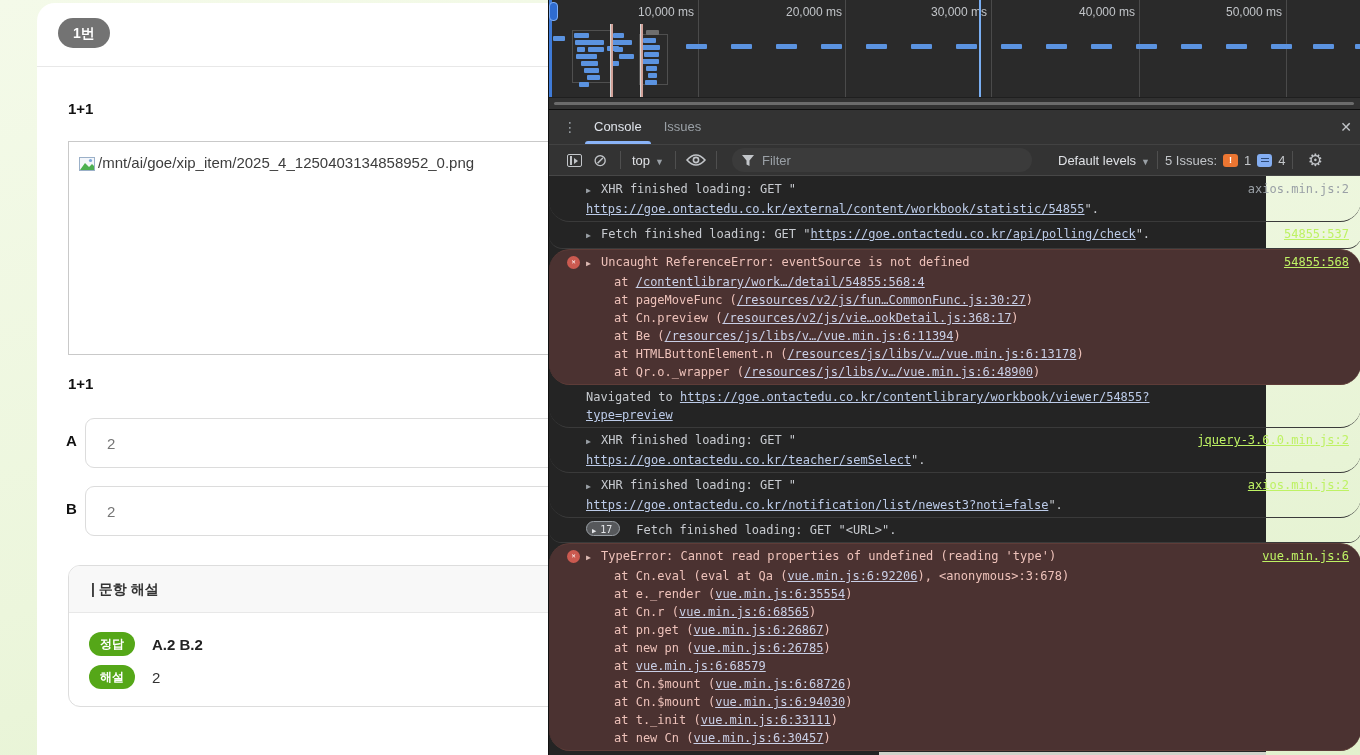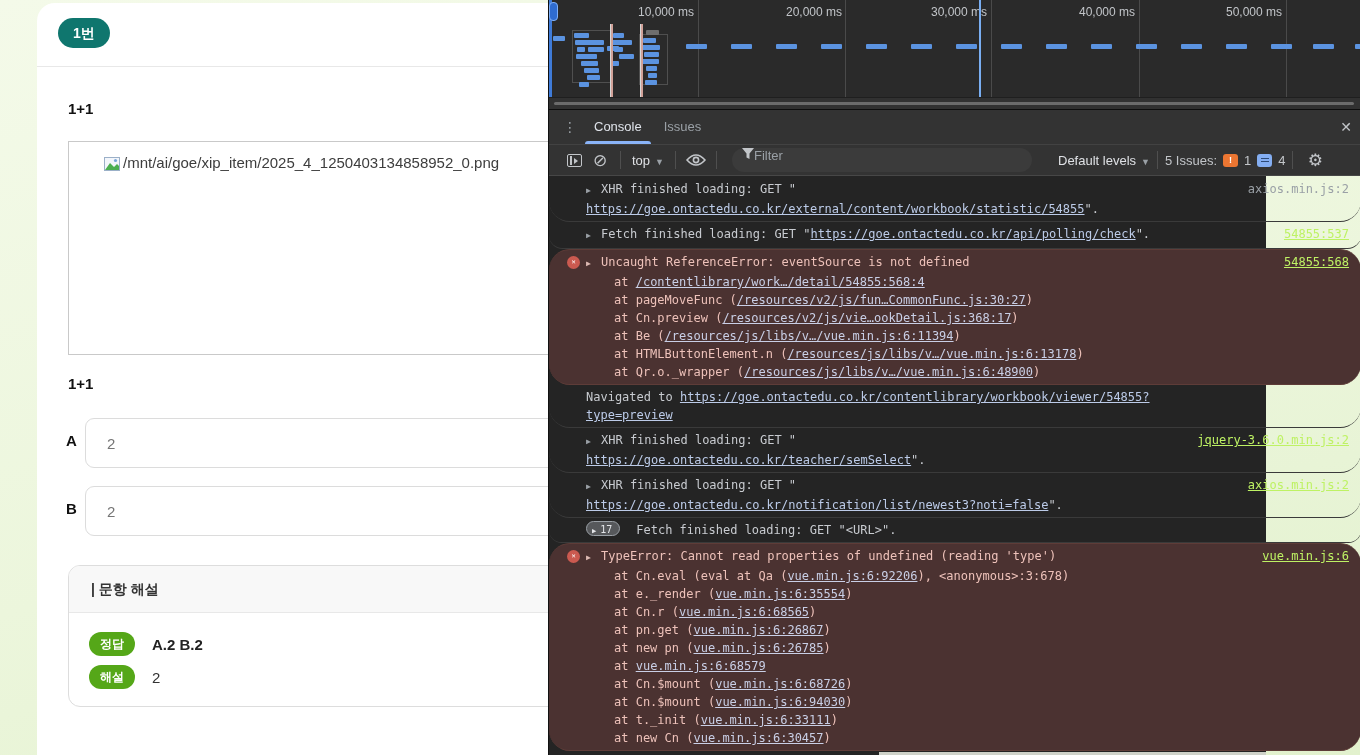--- a/index.html
+++ b/index.html
@@ -4,28 +4,28 @@
 <style>
   * { margin:0; padding:0; box-sizing:border-box; }
   html,body { width:1360px; height:755px; overflow:hidden;
     font-family:"Liberation Sans","DejaVu Sans",sans-serif; }
   body { position:relative; background:linear-gradient(165deg,#f4fae9 0%,#ecf6dc 55%,#e2f1cd 100%); }
 
   
   .page-card { position:absolute; left:37px; top:3px; width:511px; height:752px;
     background:#ffffff; border-radius:18px 0 0 0; overflow:hidden; }
   .q-badge { position:absolute; left:21px; top:15px; height:30px; padding:0 15px;
-    background:#0f766e; color:#fff; font-weight:bold; font-size:14px; line-height:30px;
+    background:#737373; color:#fff; font-weight:bold; font-size:14px; line-height:30px;
     border-radius:16px; }
   .card-divider { position:absolute; left:0; top:63px; width:100%; height:1px; background:#e8e8e8; }
   .stem { position:absolute; left:31px; font-weight:bold; font-size:15px; color:#111; }
   .stem1 { top:97px; } .stem2 { top:372px; }
   .img-box { position:absolute; left:31px; top:138px; width:523px; height:214px;
     background:#fff; border:1px solid #c9c9c9; padding:12px 10px; }
-  .img-box-inner { display:flex; align-items:center; gap:3px; font-size:15px; color:#3d3d3d;margin-left:25px; }
+  .img-box-inner { display:flex; align-items:center; gap:3px; font-size:15px; color:#3d3d3d; }
   .broken-img-icon { width:16px; height:14px; margin-top:2px; flex:0 0 auto; }
   .answer-label { position:absolute; left:29px; font-weight:bold; font-size:15px; color:#111; }
   .label-a { top:429px; } .label-b { top:497px; }
   .answer-input { position:absolute; left:48px; width:520px; height:50px;
     border:1px solid #dcdcdc; border-radius:9px; background:#fff;
     padding-left:21px; font-size:15px; color:#9a9a9a; outline:none;
     font-family:"Liberation Sans","DejaVu Sans",sans-serif; }
   .input-a { top:415px; } .input-b { top:483px; }
   .expl-card { position:absolute; left:31px; top:562px; width:523px; height:142px;
     border:1px solid #ddd; border-radius:12px; overflow:hidden; background:#fff; }
@@ -81,21 +81,21 @@
   .tb-divider { flex:0 0 auto; width:1px; height:18px; background:#4f4f4f; margin:0 7px; }
   .panel-icon { width:15px; height:13px; border:1.5px solid #c2c5c9; border-radius:2px; position:relative; }
   .panel-icon::before { content:""; position:absolute; left:2px; top:1px; bottom:1px; width:2.5px; background:#c2c5c9; }
   .panel-icon::after { content:""; position:absolute; right:2.5px; top:3px;
     border-left:4px solid #c2c5c9; border-top:3px solid transparent; border-bottom:3px solid transparent; }
   .block-icon { font-size:17px; line-height:1; }
   .context-sel { flex:0 0 auto; font-size:13px; color:#dfe1e5; cursor:pointer; padding:0 4px; }
   .caret { font-size:9px; color:#9aa0a6; margin-left:5px; }
   .eye-icon svg { display:block; }
   .filter-pill { flex:0 0 auto; width:300px; height:24px; margin-left:8px; background:#3b3b3b;
-    border-radius:12px; display:flex; align-items:flex-start; padding:0 10px; gap:0; cursor:text; }
+    border-radius:12px; display:flex; align-items:center; padding:0 10px; gap:8px; cursor:text; }
   .filter-input { flex:1; background:transparent; border:none; outline:none; color:#dadce0;
     font-size:13px; font-family:"Liberation Sans","DejaVu Sans",sans-serif; }
   .filter-input::placeholder { color:#9aa0a6; }
   .levels { flex:0 0 auto; margin-left:26px; font-size:13px; color:#dfe1e5; cursor:pointer; }
   .issues-summary { flex:0 0 auto; display:flex; align-items:center; gap:6px; font-size:13px; color:#c2c5c9; }
   .iss-icon { width:15px; height:13px; border-radius:3px; display:inline-flex; align-items:center;
     justify-content:center; font-size:9px; font-weight:bold; color:#fff; }
   .iss-error { background:#ec7632; }
   .iss-info { background:#84aef2; flex-direction:column; gap:1.5px; }
   .iss-info i { display:block; width:8px; height:1.5px; background:#2d4a77; }

